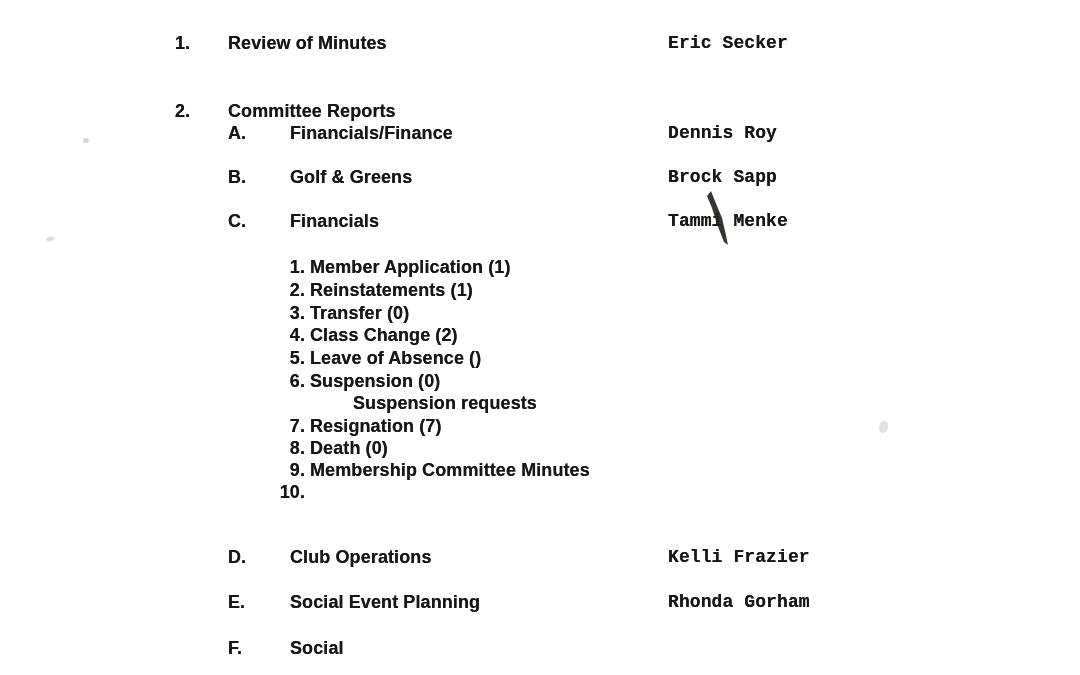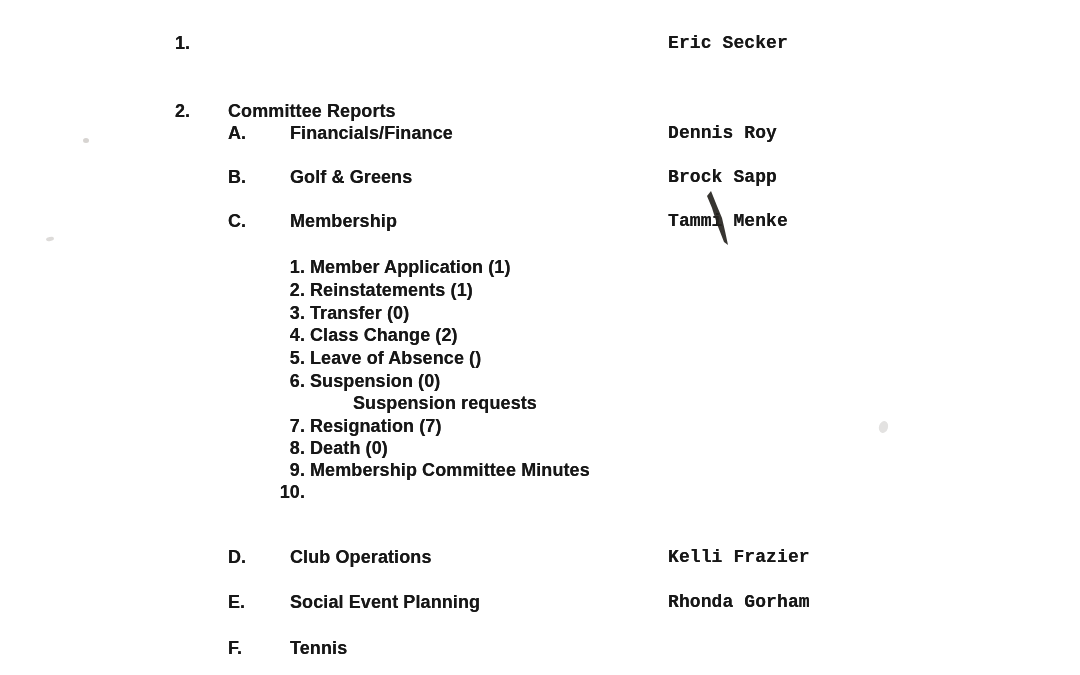--- a/index.html
+++ b/index.html
@@ -54,20 +54,21 @@
   .speck-2 { left: 46px;  top: 237px; width: 8px; height: 4px; background: #dddbd9; transform: rotate(-12deg); }
   .speck-3 { left: 879px; top: 421px; width: 9px; height: 12px; background: #e3e2e1; transform: rotate(18deg); }
 </style>
 </head>
 <body>
 
 <div class="page">
 
   <div class="row" style="top:33px">
     <span class="c-num">1.</span>
+    <span class="c-title">Review of Minutes</span>
     <span class="c-pres">Eric Secker</span>
   </div>
 
   <div class="row" style="top:101px">
     <span class="c-num">2.</span>
     <span class="c-title">Committee Reports</span>
   </div>
 
   <div class="row" style="top:123px">
     <span class="c-letter">A.</span>
@@ -76,21 +77,21 @@
   </div>
 
   <div class="row" style="top:167px">
     <span class="c-letter">B.</span>
     <span class="c-name">Golf &amp; Greens</span>
     <span class="c-pres">Brock Sapp</span>
   </div>
 
   <div class="row" style="top:211px">
     <span class="c-letter">C.</span>
-    <span class="c-name">Membership</span>
+    <span class="c-name">Financials</span>
     <span class="c-pres">Tammi Menke</span>
   </div>
 
   <svg class="pen-mark" viewBox="0 0 32 56" aria-hidden="true">
     <polygon points="8,0 14,15 19,27 22,40 25,54 21,51 14,33 9,17 4,5" fill="#26241f" opacity="0.92"></polygon>
   </svg>
 
   <div class="row" style="top:257px">
     <span class="s-num">1.</span>
     <span class="s-label">Member Application (1)</span>
@@ -141,21 +142,21 @@
   </div>
 
   <div class="row" style="top:592px">
     <span class="c-letter">E.</span>
     <span class="c-name">Social Event Planning</span>
     <span class="c-pres">Rhonda Gorham</span>
   </div>
 
   <div class="row" style="top:638px">
     <span class="c-letter">F.</span>
-    <span class="c-name">Tennis</span>
+    <span class="c-name">Social</span>
     <span class="c-pres"></span>
   </div>
 
   <div class="speck speck-1"></div>
   <div class="speck speck-2"></div>
   <div class="speck speck-3"></div>
 
 </div>
 
 </body></html>

